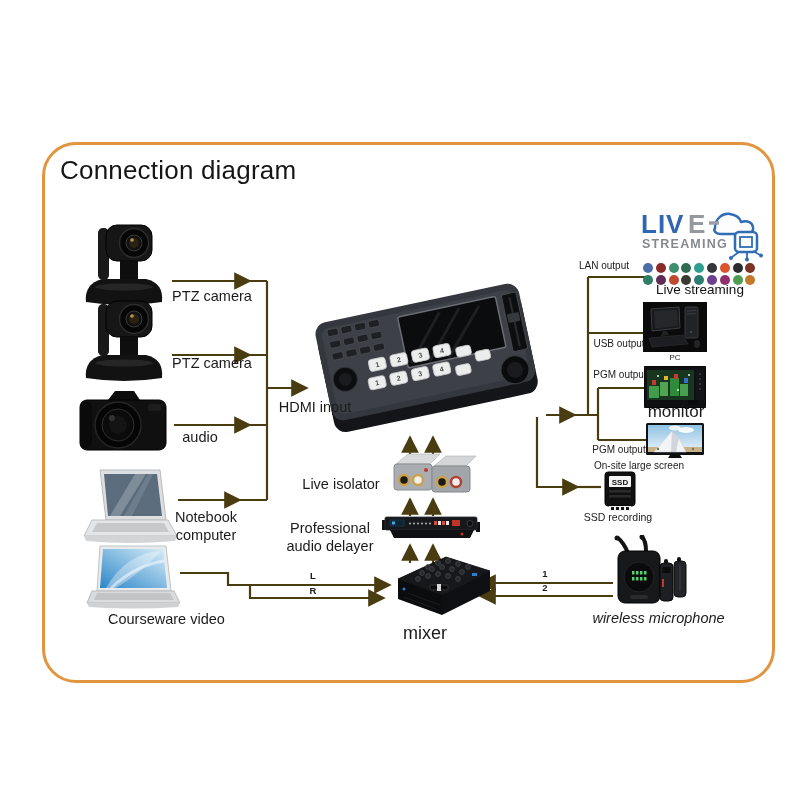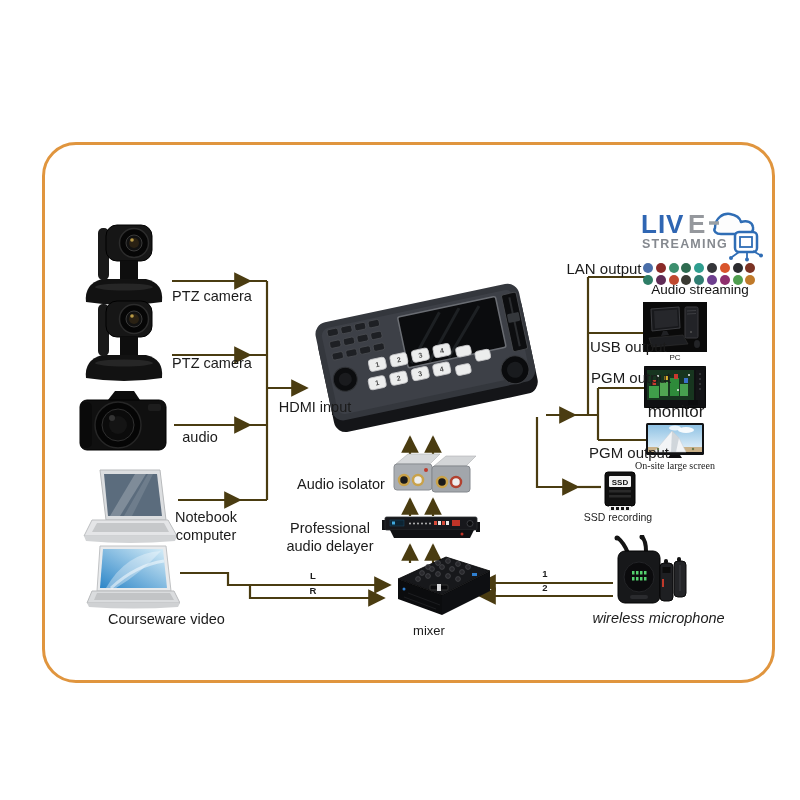--- a/index.html
+++ b/index.html
@@ -5,41 +5,42 @@
   :root{ --line:#4a3c11; --frame:#e0953e; --logo-blue:#2f6db5; }
   html,body{margin:0;padding:0;background:#ffffff;}
   #stage{position:relative;width:800px;height:800px;background:#ffffff;overflow:hidden;
          font-family:"Liberation Sans",sans-serif;color:#1b1b1b;}
   .frame{position:absolute;left:42px;top:142px;width:727px;height:535px;
          border:3px solid var(--frame);border-radius:34px;}
   .title{position:absolute;left:60px;top:155px;font-size:26px;font-weight:500;
          letter-spacing:.2px;color:#161616;margin:0;}
   .lbl{position:absolute;text-align:center;line-height:1.2;white-space:nowrap;
        font-size:14.5px;color:#1b1b1b;}
-  .lbl.small{font-size:15px;}
+  .lbl.small{font-size:10px;}
   .lbl.tiny{font-size:10px;}
   .lbl.micro{font-size:8px;}
   .lbl.chan{font-size:9.5px;font-weight:bold;}
   .img{position:absolute;}
   .img svg{display:block;width:100%;height:100%;}
   #wires{position:absolute;left:0;top:0;}
   .wire{stroke:var(--line);stroke-width:2.2;fill:none;}
   .arrowhead{fill:var(--line);}
   .logo-wrap{position:absolute;left:641px;top:206px;width:126px;height:100px;}
   .social-row{position:absolute;left:2px;display:flex;gap:2.8px;}
   .social-row .dot{width:10px;height:10px;border-radius:50%;display:inline-block;}
   .logo-caption{position:absolute;left:0px;top:76px;width:118px;text-align:center;
                 font-size:13.5px;color:#111;}
   .btn-digit{font-size:7px;font-weight:bold;fill:#4a4a4a;}
 </style>
 </head>
 <body>
 
 <div id="stage">
   <div class="frame"></div>
+  <h1 class="title">Connection diagram</h1>
 
   <svg id="wires" width="800" height="800">
     <defs>
       <marker id="arr" viewBox="0 0 10 10" refX="9" refY="5" markerWidth="9" markerHeight="8" orient="auto-start-reverse">
         <path class="arrowhead" d="M0,0 L10,5 L0,10 Z"></path>
       </marker>
     </defs>
 
     <path class="wire" d="M172,281 L250,281 L267,281" marker-mid="url(#arr)"></path>
     <path class="wire" d="M172,355 L250,355 L267,355" marker-mid="url(#arr)"></path>
@@ -321,21 +322,21 @@
         <span class="dot" style="background: rgb(46, 125, 102);"></span>
         <span class="dot" style="background: rgb(95, 43, 86);"></span>
         <span class="dot" style="background: rgb(192, 73, 47);"></span>
         <span class="dot" style="background: rgb(58, 58, 51);"></span>
         <span class="dot" style="background: rgb(47, 125, 114);"></span>
         <span class="dot" style="background: rgb(109, 63, 143);"></span>
         <span class="dot" style="background: rgb(143, 47, 109);"></span>
         <span class="dot" style="background: rgb(79, 158, 79);"></span>
         <span class="dot" style="background: rgb(192, 122, 42);"></span>
       </div>
-    <div class="logo-caption">Audio streaming</div>
+    <div class="logo-caption">Live streaming</div>
   </div>
 
   <div class="img" style="left:643px;top:302px;width:64px;height:50px;">
     <svg viewBox="0 0 64 50">
       <rect width="64" height="50" fill="#0a0a0a"></rect>
       <path d="M8,7 L36,5 L37,26 L9,29 Z" fill="#18191c" stroke="#3c3d41"></path>
       <path d="M11,9 L34,7.5 L35,24 L12,26.5 Z" fill="#26272b"></path>
       <path d="M20,29 L24,29 L26,33 L18,34 Z" fill="#202124"></path>
       <rect x="42" y="5" width="13" height="31" rx="1.5" fill="#222327" stroke="#3a3b3f"></rect>
       <line x1="44" y1="9" x2="53" y2="8.5" stroke="#3c3d41"></line>
@@ -406,30 +407,30 @@
     </svg>
   </div>
 
   <div class="lbl" style="left:168px;top:288px;width:88px;">PTZ camera</div>
   <div class="lbl" style="left:168px;top:355px;width:88px;">PTZ camera</div>
   <div class="lbl" style="left:168px;top:429px;width:64px;">audio</div>
   <div class="lbl" style="left:168px;top:509px;width:76px;">Notebook</div>
   <div class="lbl" style="left:168px;top:527px;width:76px;">computer</div>
   <div class="lbl" style="left:108px;top:611px;width:112px;">Courseware video</div>
   <div class="lbl" style="left:274px;top:399px;width:82px;">HDMI input</div>
-  <div class="lbl" style="left:293px;top:476px;width:96px;">Audio isolator</div>
+  <div class="lbl" style="left:293px;top:476px;width:96px;">Live isolator</div>
   <div class="lbl" style="left:283px;top:520px;width:94px;">Professional</div>
   <div class="lbl" style="left:283px;top:538px;width:94px;">audio delayer</div>
-  <div class="lbl" style="left:400px;top:623px;width:58px;font-size:13px;">mixer</div>
+  <div class="lbl" style="left:389px;top:623px;width:58px;font-size:18px;text-align:right;">mixer</div>
   <div class="lbl" style="left:586px;top:610px;width:145px;font-style:italic;">wireless microphone</div>
   <div class="lbl small" style="left:565px;top:260px;width:78px;">LAN output</div>
   <div class="lbl small" style="left:590px;top:338px;width:58px;">USB output</div>
   <div class="lbl small" style="left:591px;top:369px;width:58px;">PGM output</div>
   <div class="lbl small" style="left:589px;top:444px;width:60px;">PGM output</div>
   <div class="lbl micro" style="left:643px;top:353px;width:64px;">PC</div>
   <div class="lbl" style="left:636px;top:402px;width:80px;font-size:17px;">monitor</div>
-  <div class="lbl tiny" style="left:616px;top:460px;width:118px;font-family:Liberation Serif, serif;">On-site large screen</div>
+  <div class="lbl tiny" style="left:580px;top:460px;width:118px;">On-site large screen</div>
   <div class="lbl tiny" style="left:580px;top:511px;width:76px;font-size:10.5px;">SSD recording</div>
   <div class="lbl chan" style="left:303px;top:570px;width:20px;">L</div>
   <div class="lbl chan" style="left:303px;top:585px;width:20px;">R</div>
   <div class="lbl chan" style="left:535px;top:568px;width:20px;">1</div>
   <div class="lbl chan" style="left:535px;top:582px;width:20px;">2</div>
 </div>
 
 </body></html>

